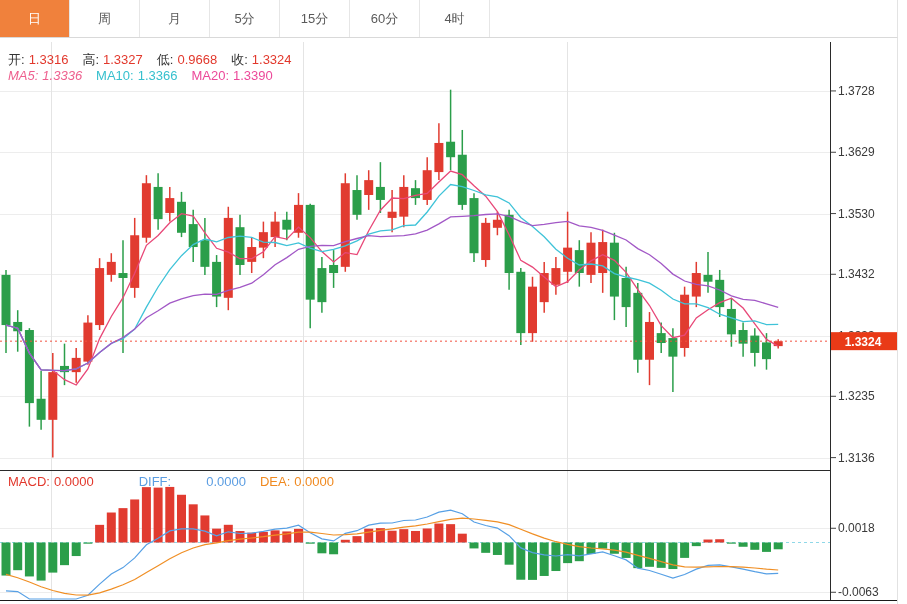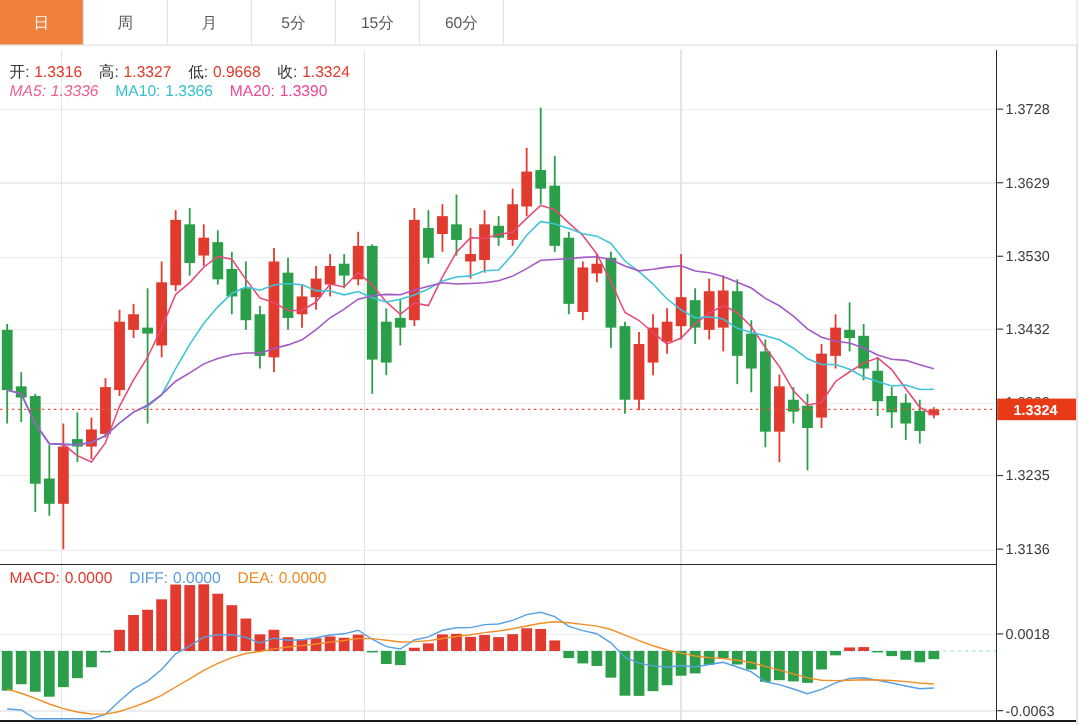--- a/index.html
+++ b/index.html
@@ -26,35 +26,36 @@
   .info span{margin-right:4px;}
   .info .gap{margin-right:14px;}
   .ohlc-row{top:51px;}
   .ma-row{top:68px;}
   .macd-row{top:474px;}
   .lbl{color:#333333;}
   .val-red{color:#e2382c;margin-top:10px;}
   .ma5-c{color:#ee5f8e;font-style:italic;}
   .ma10-c{color:#36c0ce;text-align:right;}
   .ma20-c{color:#ec4899;}
-  .diff-c{color:#5b9de2;}
+  .diff-c{color:#5b9de2;margin-left:31px;}
   .dea-c{color:#f0891f;}
   svg{position:absolute;top:0;left:0;z-index:1;}
   text{font-family:"Liberation Sans","DejaVu Sans",sans-serif;}
 </style>
 </head>
 <body style="--tab-active: #f0813c;">
 
 <nav class="tabbar" id="tabbar">
     <div class="tab active">日</div>
     <div class="tab">周</div>
     <div class="tab">月</div>
     <div class="tab">5分</div>
     <div class="tab">15分</div>
     <div class="tab">60分</div>
+    <div class="tab">4时</div>
     <div class="tab-filler"></div>
   </nav>
 
 <div class="info ohlc-row">
   <span class="lbl">开:</span><span class="val-red gap">1.3316</span><span class="lbl">高:</span><span class="val-red gap">1.3327</span><span class="lbl">低:</span><span class="val-red gap">0.9668</span><span class="lbl">收:</span><span class="val-red">1.3324</span>
 </div>
 
 <div class="info ma-row">
   <span class="ma5-c">MA5:</span><span class="ma5-c gap">1.3336</span><span class="ma10-c">MA10:</span><span class="ma10-c gap">1.3366</span><span class="ma20-c">MA20:</span><span class="ma20-c">1.3390</span>
 </div>

